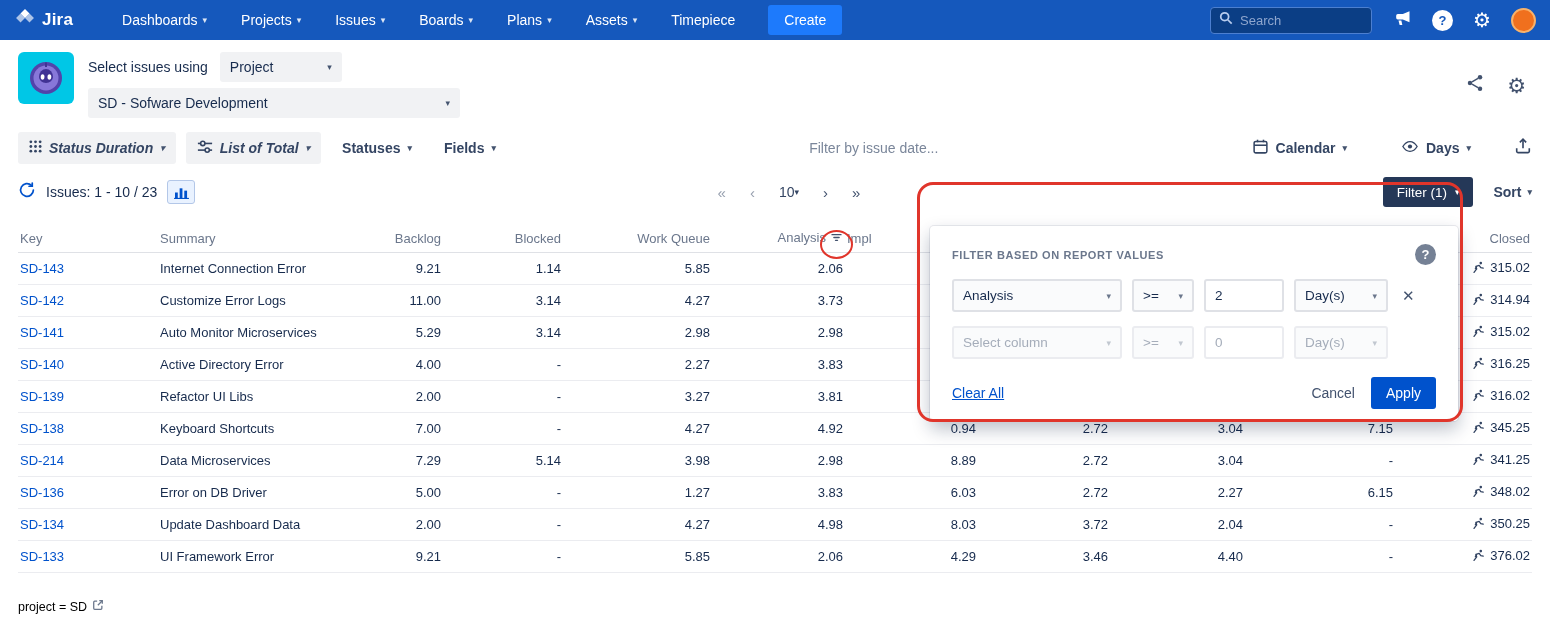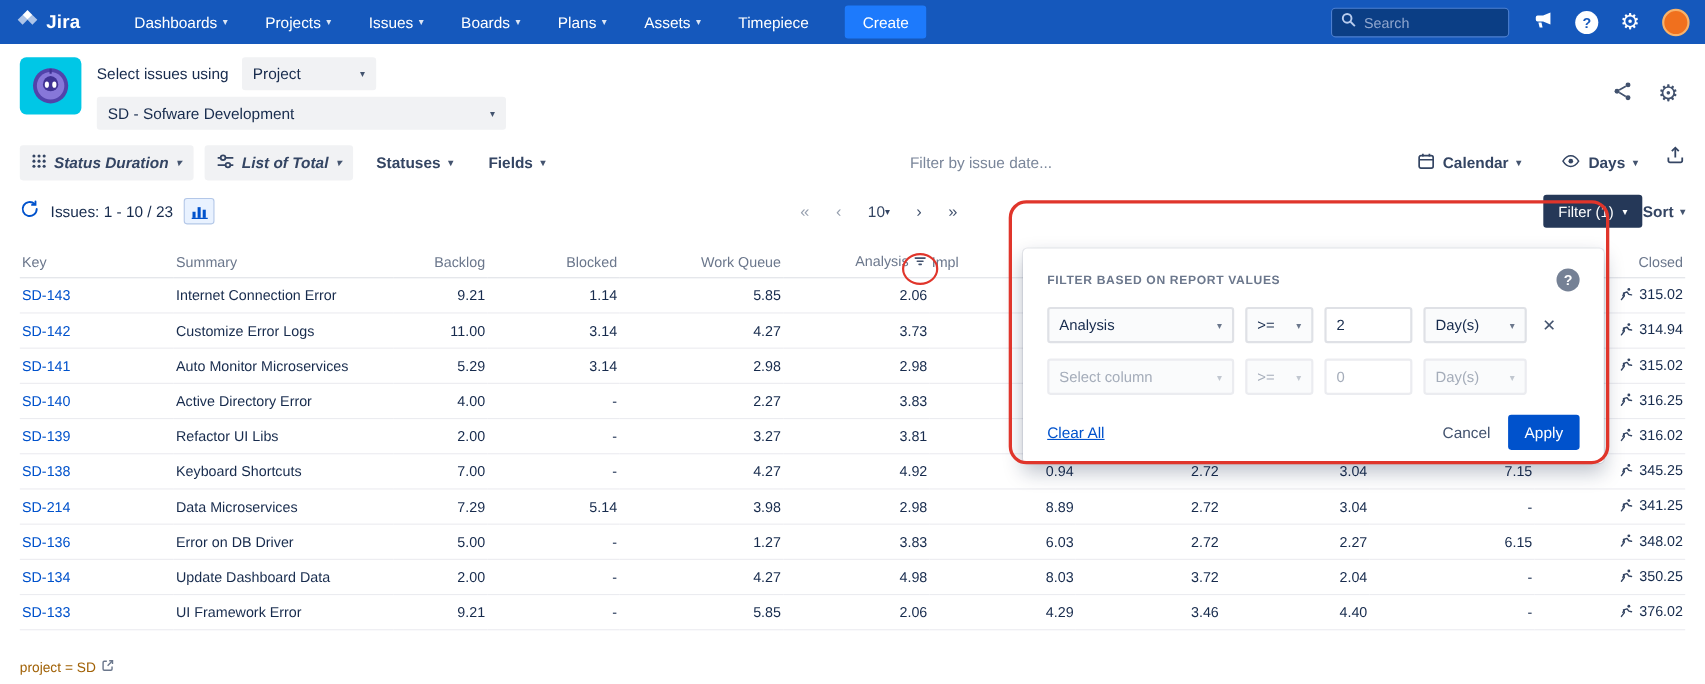--- a/index.html
+++ b/index.html
@@ -36,52 +36,52 @@
   .proj-select { width:372px; }
   .hs-right { margin-left:auto; display:flex; align-items:center; gap:22px; padding-right:6px; }
   .hs-right .gear2 { font-size:21px; color:#42526E; line-height:1; }
 
   
   .toolbar-row { display:flex; align-items:center; padding:0 18px; height:32px; margin:6px 0; gap:10px; }
   .tb-btn { display:flex; align-items:center; gap:7px; background:#F1F2F4; border-radius:3px; height:32px; padding:0 11px; font-size:14px; font-weight:600; color:#344563; cursor:pointer; white-space:nowrap;font-style:italic; }
   .tb-flat { display:flex; align-items:center; gap:7px; height:32px; padding:0 11px; font-size:14px; font-weight:600; color:#344563; cursor:pointer; white-space:nowrap; }
   .tb-btn .chev, .tb-flat .chev { font-size:9px; color:#44546F; }
   .date-filter { flex:1; text-align:center; font-size:14px; color:#7A869A; cursor:text; }
-  .tb-right { display:flex; gap:14px; }
+  .tb-right { display:flex; align-items:center; gap:32px; }
 
   
   .list-toolbar { display:flex; align-items:center; padding:0 18px; height:32px; margin-top:12px; }
   .lt-left { display:flex; align-items:center; gap:10px; }
   .issues-count { font-size:14px; color:#172B4D; }
   .chart-btn { display:flex; align-items:center; justify-content:center; width:28px; height:24px; background:#E9F2FF; border:1px solid #B3C7E8; border-radius:3px; cursor:pointer; }
   .pagination { flex:1; display:flex; align-items:center; justify-content:center; gap:24px; font-size:15px; color:#42526E; }
   .pg-disabled { color:#97A0AF; }
   .pg-size { display:flex; align-items:center; gap:0; font-size:14px; color:#344563; cursor:pointer;justify-content:flex-end; }
   .pg-size .chev { font-size:9px; }
-  .lt-right { display:flex; align-items:center; }
+  .lt-right { display:flex; align-items:center; gap:20px; }
   .filter-btn { display:flex; align-items:center; gap:8px; background:#253858; color:#fff; border:none; border-radius:3px; height:30px; padding:0 14px; font-size:13.5px; font-weight:500; cursor:pointer; font-family:inherit; }
   .filter-btn .chev { font-size:9px; }
   .sort-dd { display:flex; align-items:center; gap:6px; font-size:14px; font-weight:600; color:#344563; cursor:pointer; }
   .sort-dd .chev { font-size:9px; color:#44546F; }
 
   
   .table-wrap { padding:0 18px; margin-top:18px; }
   table { width:1514px; border-collapse:collapse; table-layout:fixed; }
   th { font-size:13px; font-weight:400; color:#6B778C; height:26px; border-bottom:1px solid #DFE1E6; padding:0 2px; }
   td { font-size:13px; color:#172B4D; height:32px; border-bottom:1px solid #EBECF0; padding:0 2px; }
   .ta-l { text-align:left; }
   .num { text-align:right; }
   .c-key a { color:#0052CC; text-decoration:none; font-size:13px; }
   .th-analysis { white-space:nowrap; }
   .funnel { display:inline-block; vertical-align:-2px; margin-left:4px; cursor:pointer; }
   .c-closed { text-align:right; white-space:nowrap; }
   .c-closed .runner { display:inline-block; vertical-align:-2px; margin-right:2px; }
 
   
-  .page-footer { position:absolute; left:18px; right:18px; bottom:8px; display:flex; justify-content:space-between; align-items:center; font-size:12.5px; color:#a16207; }
+  .page-footer { position:absolute; left:18px; right:18px; bottom:8px; display:flex; justify-content:space-between; align-items:center; font-size:12.5px; color:#000000; }
   .pf-left { display:flex; align-items:center; gap:5px; }
 
   
   .popup { position:absolute; left:930px; top:226px; width:528px; background:#fff; border-radius:4px; z-index:20;
            box-shadow:0 0 0 1px rgba(9,30,66,.08), 0 8px 18px rgba(9,30,66,.28); padding:18px 22px 12px; }
   .pp-head { display:flex; align-items:center; justify-content:space-between; }
   .pp-title { font-size:11px; font-weight:700; letter-spacing:.6px; color:#6B778C; }
   .pp-help { width:21px; height:21px; border-radius:50%; background:#758195; color:#fff; font-size:13px; font-weight:700; display:flex; align-items:center; justify-content:center; cursor:pointer; }
   .frow { display:flex; align-items:center; gap:10px; margin-top:14px; }
   .dd { display:flex; align-items:center; justify-content:space-between; gap:6px; height:33px; background:#FAFBFC; border:2px solid #DFE1E6; border-radius:3px; padding:0 9px; font-size:13.5px; color:#172B4D; cursor:pointer; }

